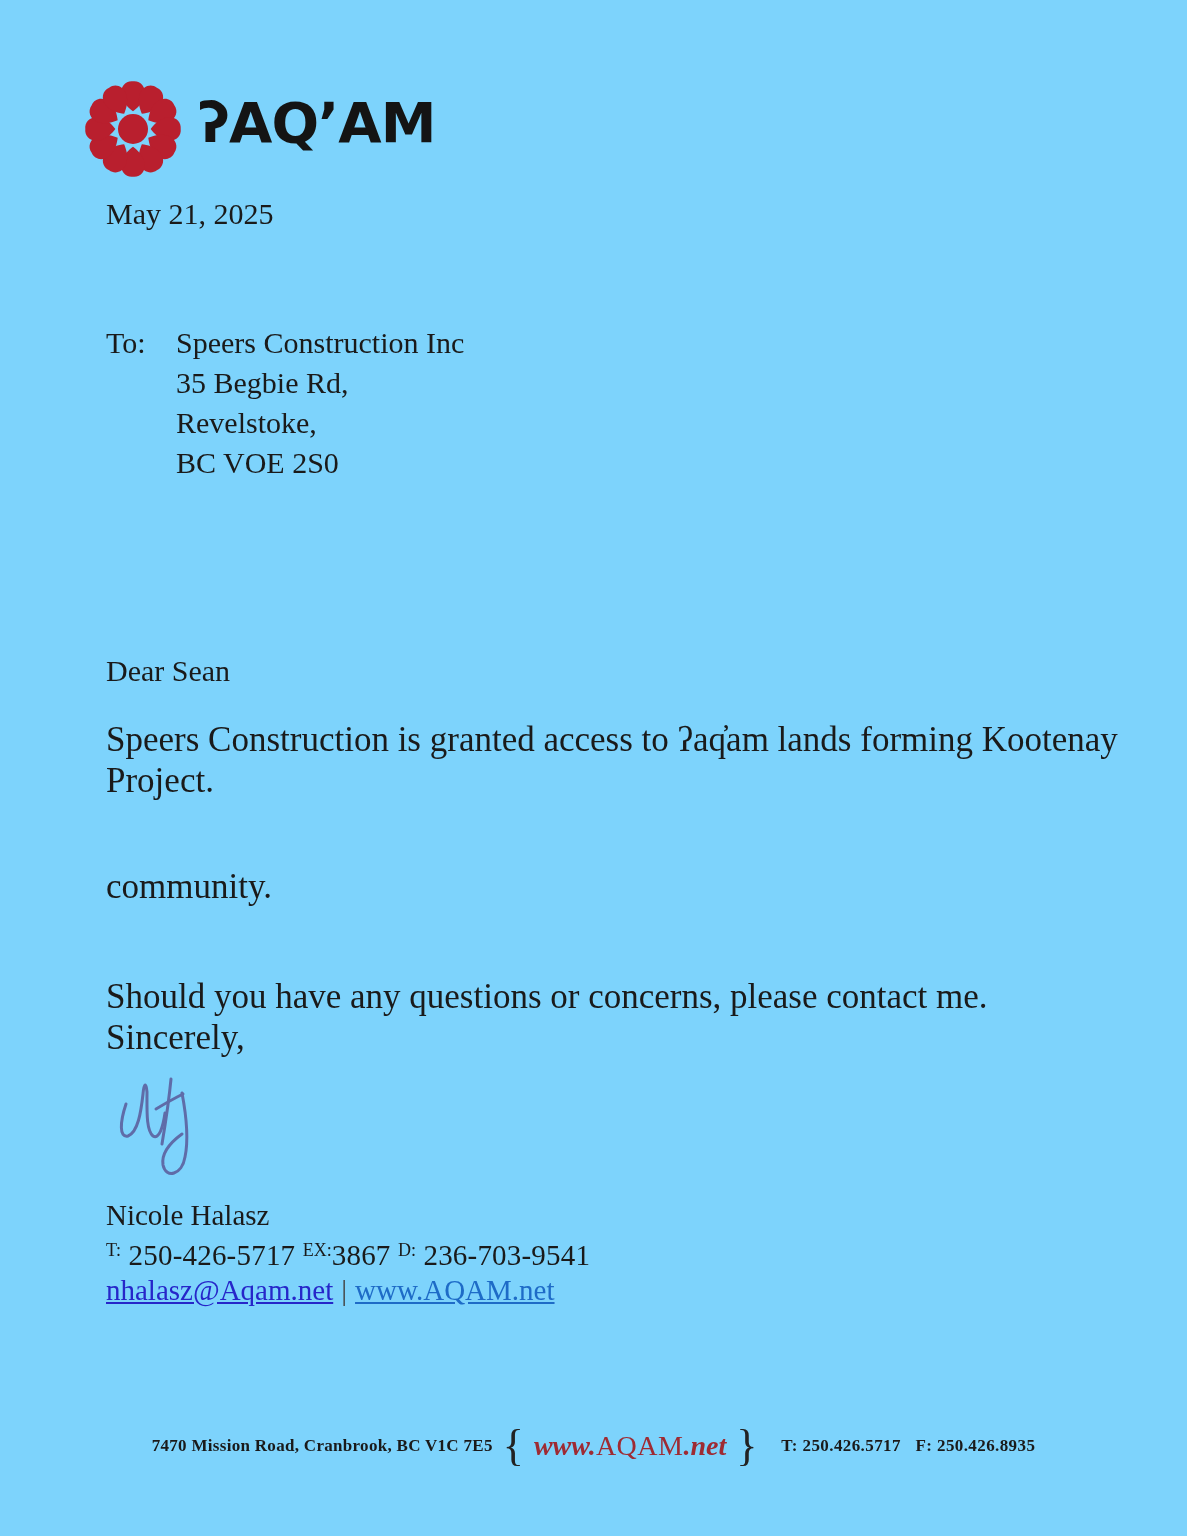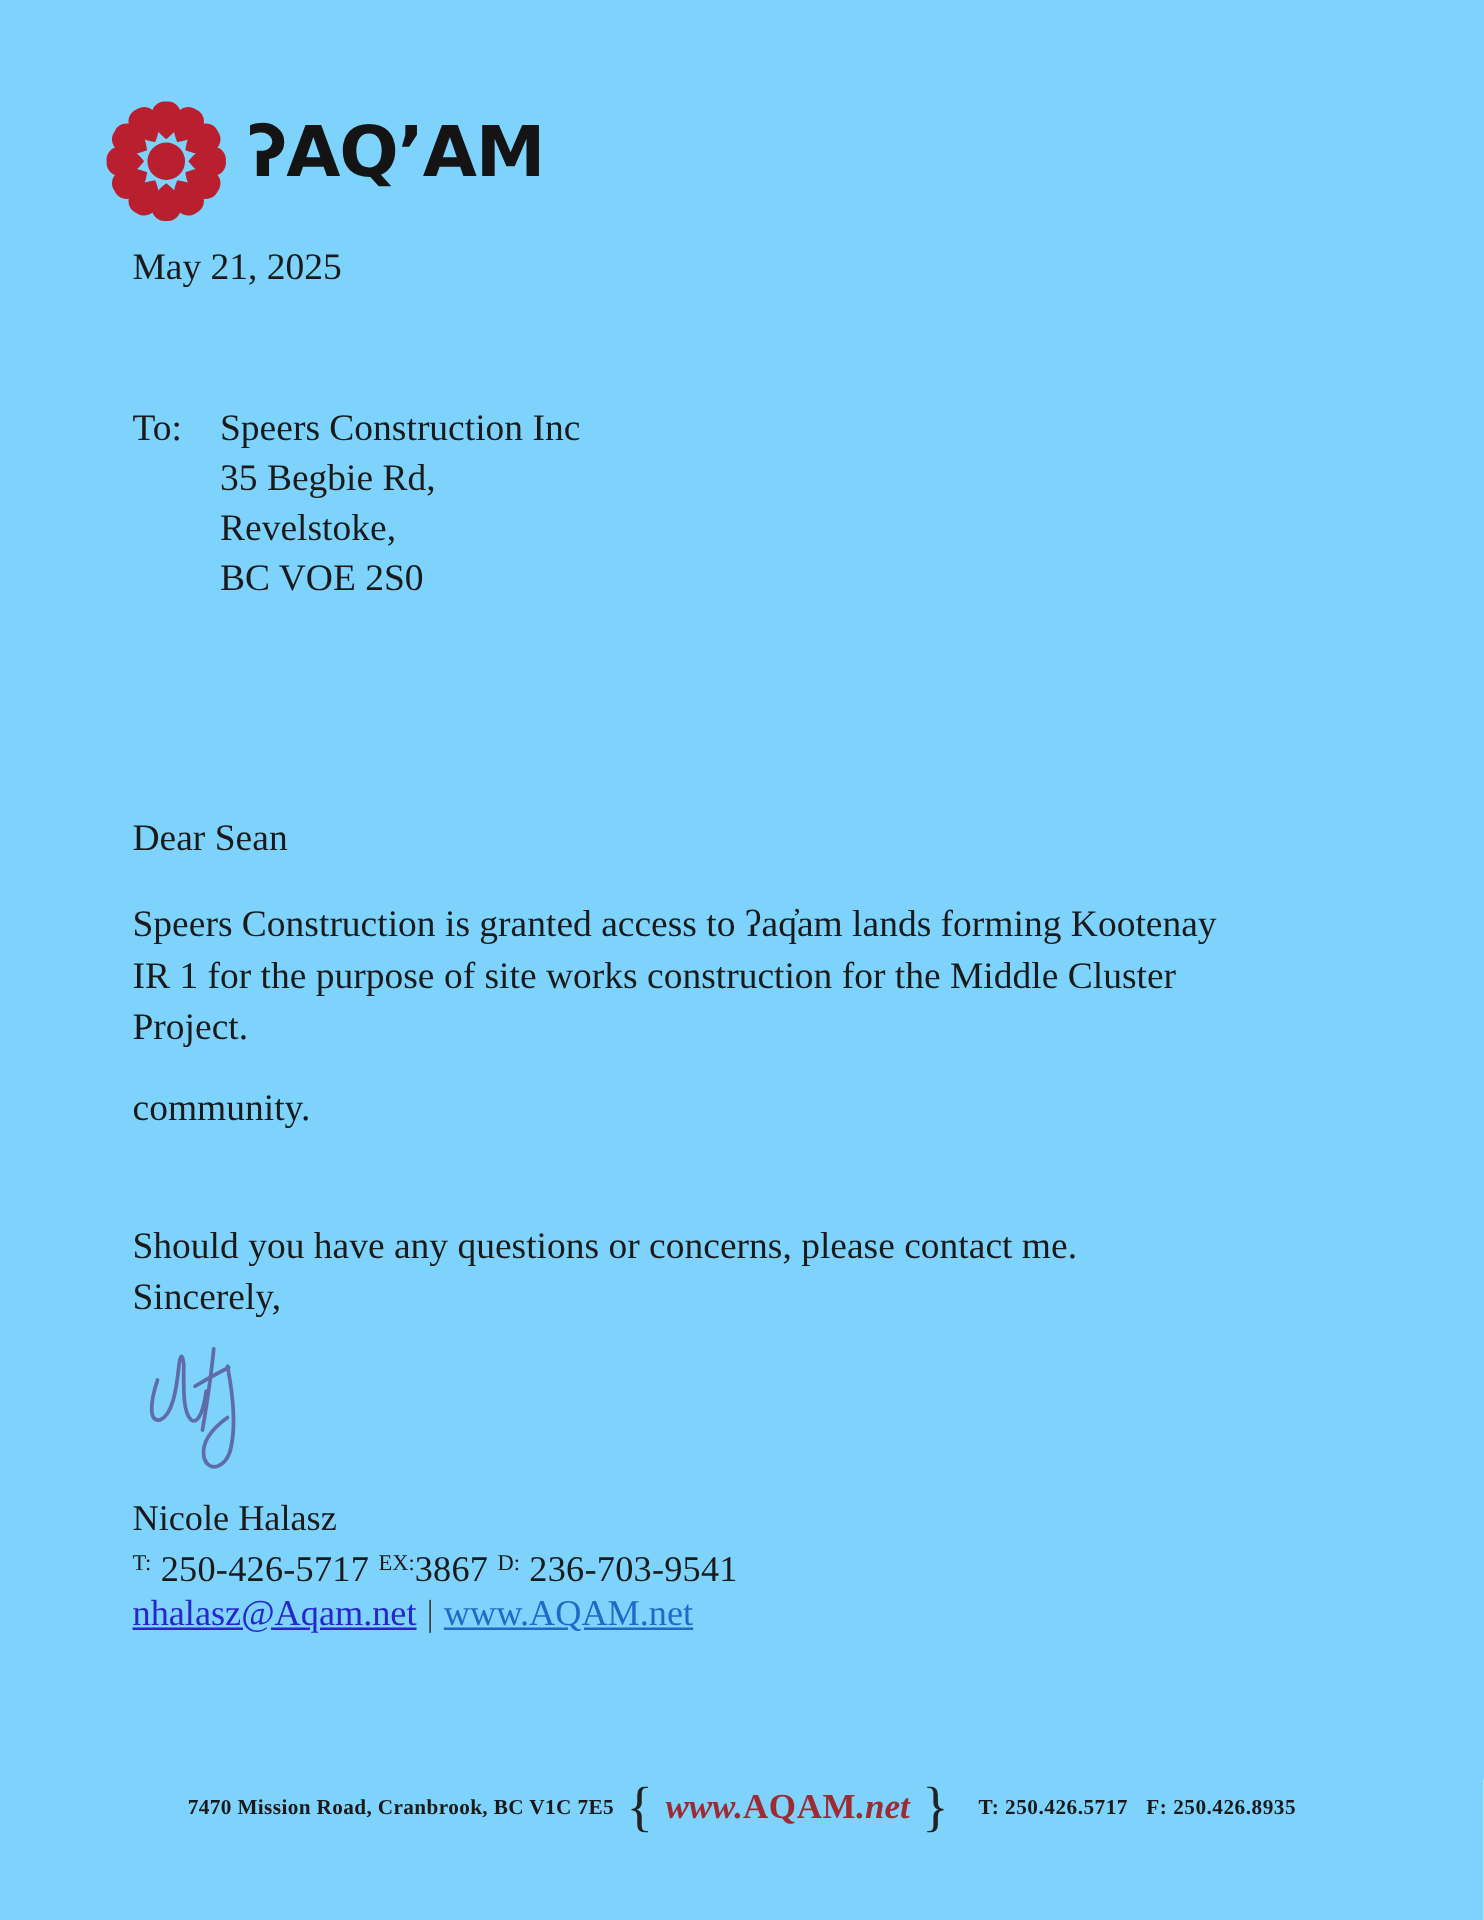--- a/index.html
+++ b/index.html
@@ -27,21 +27,21 @@
   .to-block { position:absolute; left:106px; top:323px; font-size:30px; line-height:40px; display:flex;justify-content:space-between; }
   .to-label { width:70px; flex:0 0 70px; }
   .to-lines div { white-space:nowrap; }
 
   .re-block { position:absolute; left:106px; top:549px; font-size:30px; line-height:42px; }
   .re-first { display:flex; }
   .re-label { width:70px; flex:0 0 70px; }
 
   .salutation { position:absolute; left:106px; top:654px; font-size:30px; }
 
-  .para { position:absolute; left:106px; font-size:30px; line-height:41px; }
+  .para { position:absolute; left:106px; font-size:35px; line-height:41px; }
   .para div { white-space:nowrap; }
   .para-1 { top:719px; }
   .para-2 { top:866px; }
   .para-3 { top:976px; }
 
   
   .sig { position:absolute; left:112px; top:1070px; width:122px; height:122px; color:var(--signature_blue); }
 
   .contact { position:absolute; left:106px; top:1198px; font-size:29px; line-height:35px; }
   .contact-title { font-style:italic; }
@@ -54,21 +54,21 @@
   
   .footer {
     position:absolute; left:0; right:0; top:1424px;
     display:flex; justify-content:center; align-items:center;
     font-family:"Liberation Serif","DejaVu Serif",serif;
   }
   .f-addr { font-size:17px; font-weight:600; letter-spacing:0.3px; }
   .f-brace { font-size:44px; font-weight:400; line-height:44px; margin:0 10px; color:#222; }
   .f-web { font-size:28px; color:var(--footer_red); white-space:nowrap; }
   .f-web .it { font-style:italic; font-weight:600; }
-  .f-web .caps { font-weight:700; letter-spacing:0.5px; }
+  .f-web .caps { font-weight:400; letter-spacing:0.5px; }
   .f-phones { font-size:17px; font-weight:700; letter-spacing:0.4px; margin-left:14px; }
   .f-phones span + span { margin-left:10px; }
 </style>
 </head>
 <body>
 
 <div class="page">
 
   <div class="brand">
     <svg class="flower" viewBox="-60 -60 120 120" aria-hidden="true">
@@ -103,21 +103,20 @@
       <div>Revelstoke,</div>
       <div>BC VOE 2S0</div>
     </div>
   </div>
 
 
   <div class="salutation">Dear Sean</div>
 
   <div class="para para-1">
     <div>Speers Construction is granted access to ʔaq̓am lands forming Kootenay</div>
-    <div>IR 1 for the purpose of site works construction for the Middle Cluster</div>
     <div>Project.</div>
   </div>
 
   <div class="para para-2">
     <div>community.</div>
   </div>
 
   <div class="para para-3">
     <div>Should you have any questions or concerns, please contact me.</div>
     <div>Sincerely,</div>

